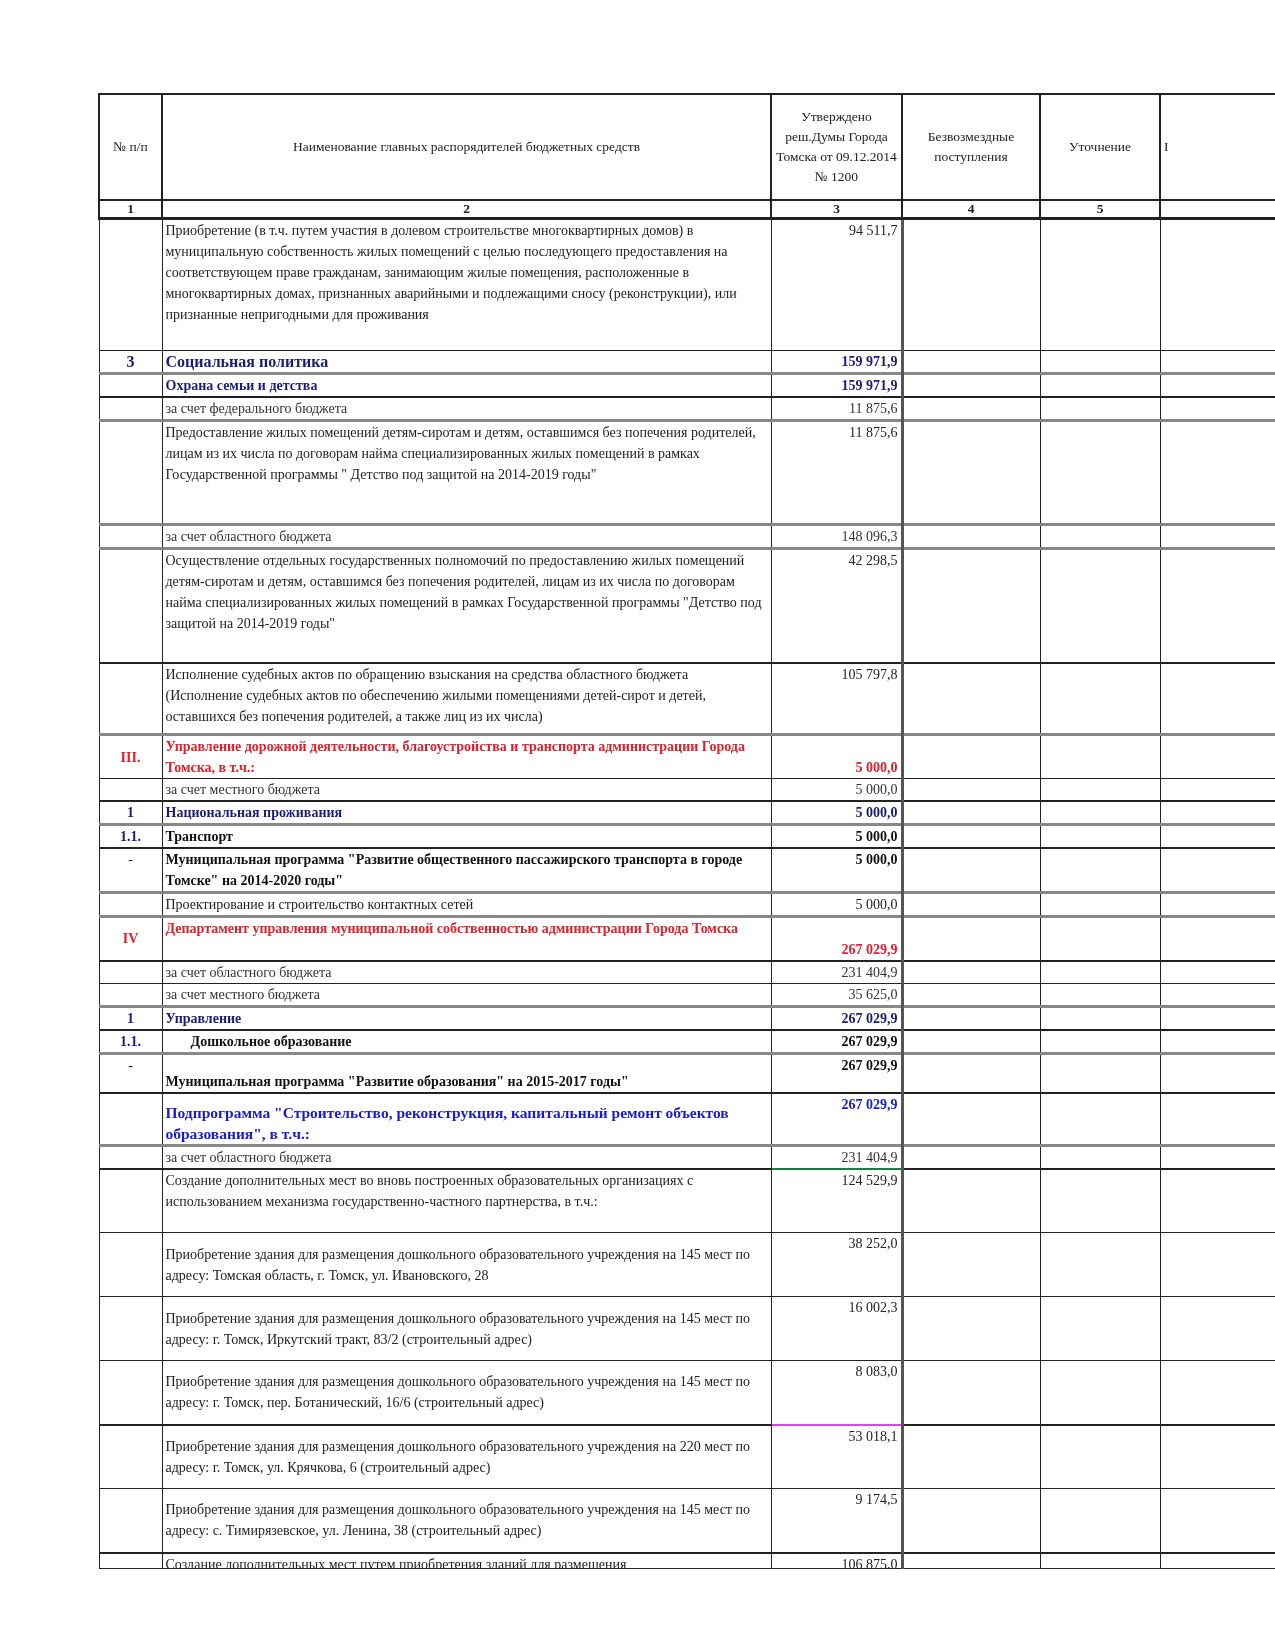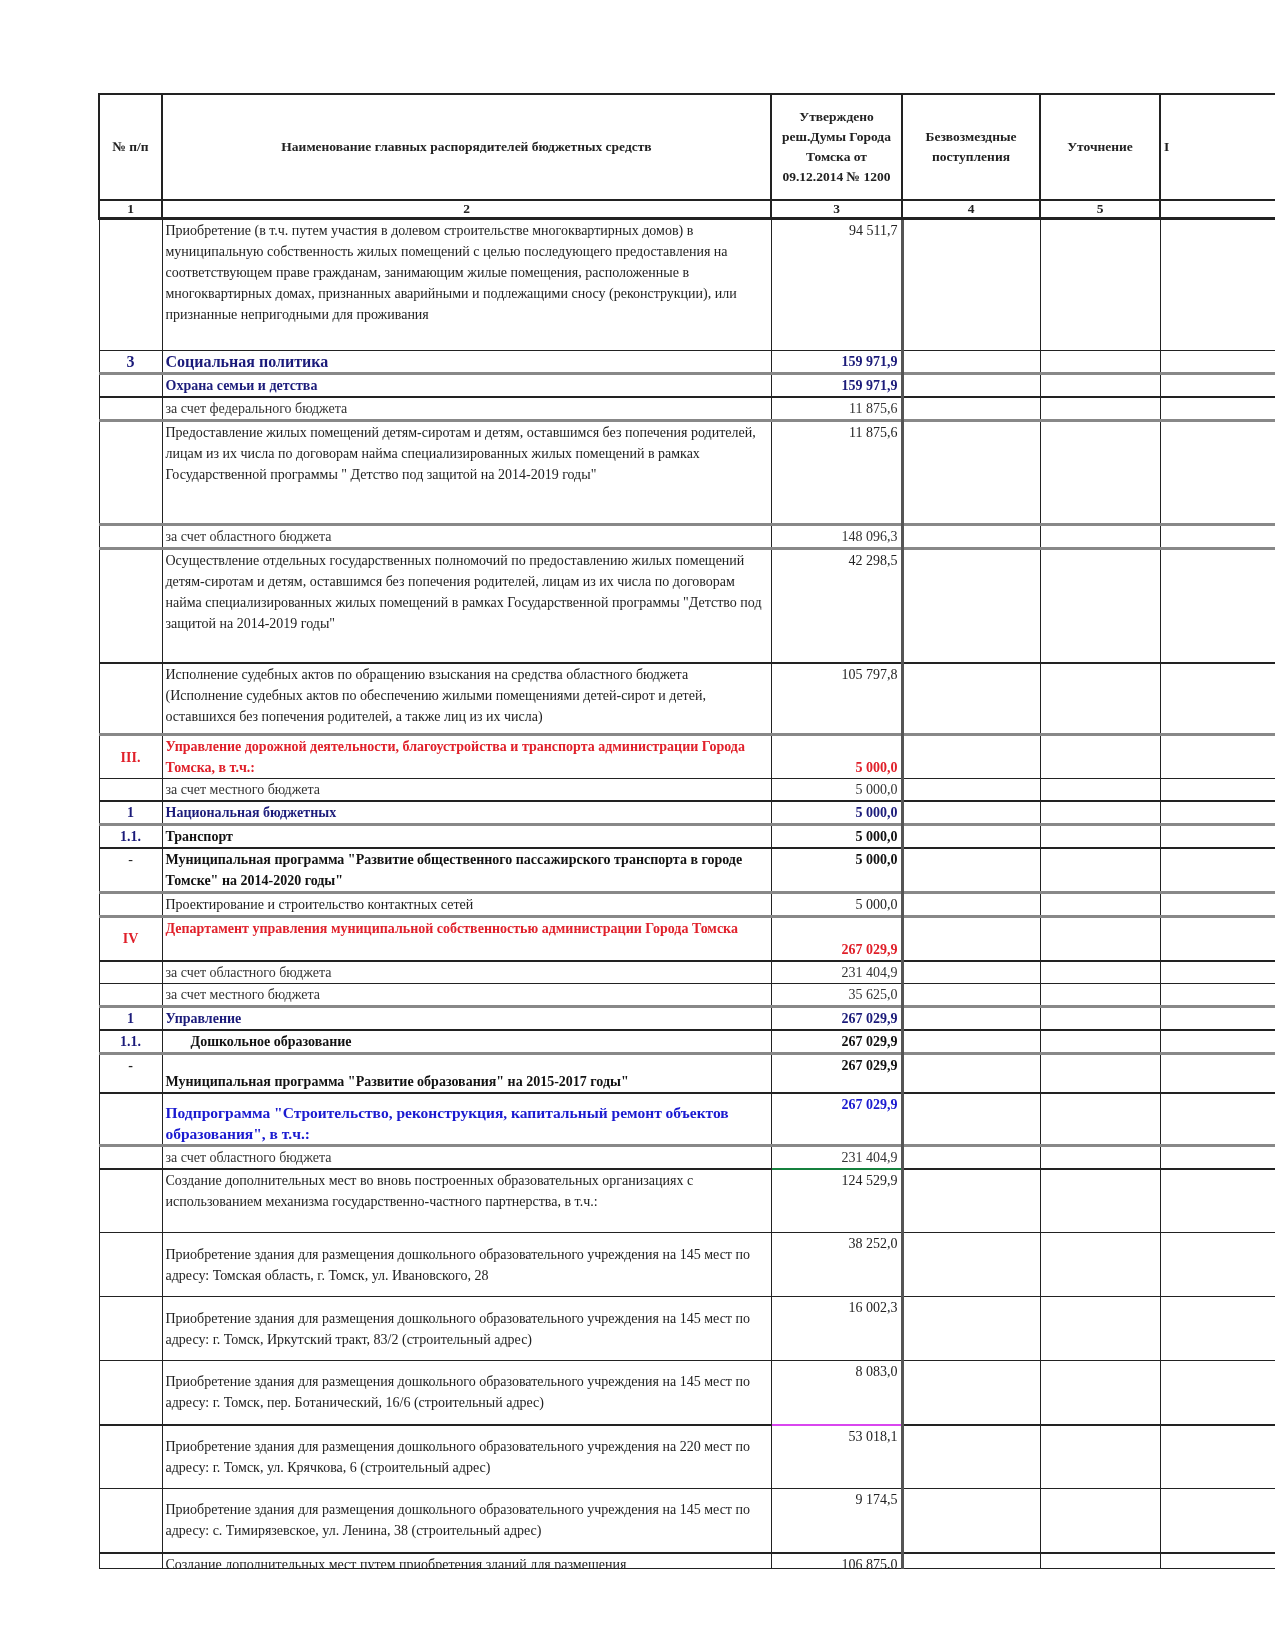--- a/index.html
+++ b/index.html
@@ -6,21 +6,21 @@
   body { width: 1275px; height: 1650px; overflow: hidden; position: relative; font-family: "Liberation Serif", "DejaVu Serif", serif; color: #222; }
   .sheet { position: absolute; left: 98px; top: 93px; width: 1200px; }
   table { border-collapse: collapse; table-layout: fixed; width: 1200px; }
   col.c1 { width: 63px; }
   col.c2 { width: 609px; }
   col.c3 { width: 131px; }
   col.c4 { width: 138px; }
   col.c5 { width: 120px; }
   col.c6 { width: 139px; }
   td, th { border: 1px solid #222; padding: 0 3px; vertical-align: top; font-size: 14px; line-height: 21px; }
-  thead th { border: 2px solid #222; font-weight: bold; text-align: center; vertical-align: middle; font-size: 13.5px; line-height: 20px; height: 104px; color: #222; margin-top: 21px; }
+  thead th { border: 2px solid #222; font-weight: normal; text-align: center; vertical-align: middle; font-size: 13.5px; line-height: 20px; height: 104px; color: #222; margin-top: 21px; }
   thead tr.nums td { border: 2px solid #222; border-bottom: 3px solid #222; text-align: center; font-weight: bold; font-size: 13.5px; line-height: 16px; height: 16px; }
   .c-num { text-align: center; font-weight: bold; }
   .c-val { text-align: right; }
   .c4x { border-left: 3px solid #555; }
   .gray-top td { border-top: 3px solid #888; }
   .italic td.c-name, .italic td.c-val { color: #333; }
   .blue { color: #1b1b7a; font-weight: bold; }
   .blue2 { color: #1a1ad0; font-weight: bold; }
   .red { color: #e0202a; font-weight: bold; }
   .bold { font-weight: bold; color: #111; }
@@ -136,21 +136,21 @@
     <tr class="italic" style="height:20px;">
       <td class="c-num"></td>
       <td class="c-name">за счет  местного бюджета</td>
       <td class="c-val">5 000,0</td>
       <td class="c4x"></td>
           <td></td>
           <td></td>
     </tr>
     <tr style="height:22px;">
       <td class="c-num blue" style="border-top:2px solid #222;">1</td>
-      <td class="c-name blue" style="border-top:2px solid #222;">Национальная бюджетных</td>
+      <td class="c-name blue" style="border-top:2px solid #222;">Национальная проживания</td>
       <td class="c-val blue" style="border-top:2px solid #222;">5 000,0</td>
       <td class="c4x" style="border-top:2px solid #222;"></td>
           <td style="border-top:2px solid #222;"></td>
           <td style="border-top:2px solid #222;"></td>
     </tr>
     <tr class="gray-top" style="height:22px;">
       <td class="c-num blue">1.1.</td>
       <td class="c-name bold">Транспорт</td>
       <td class="c-val bold">5 000,0</td>
       <td class="c4x"></td>

